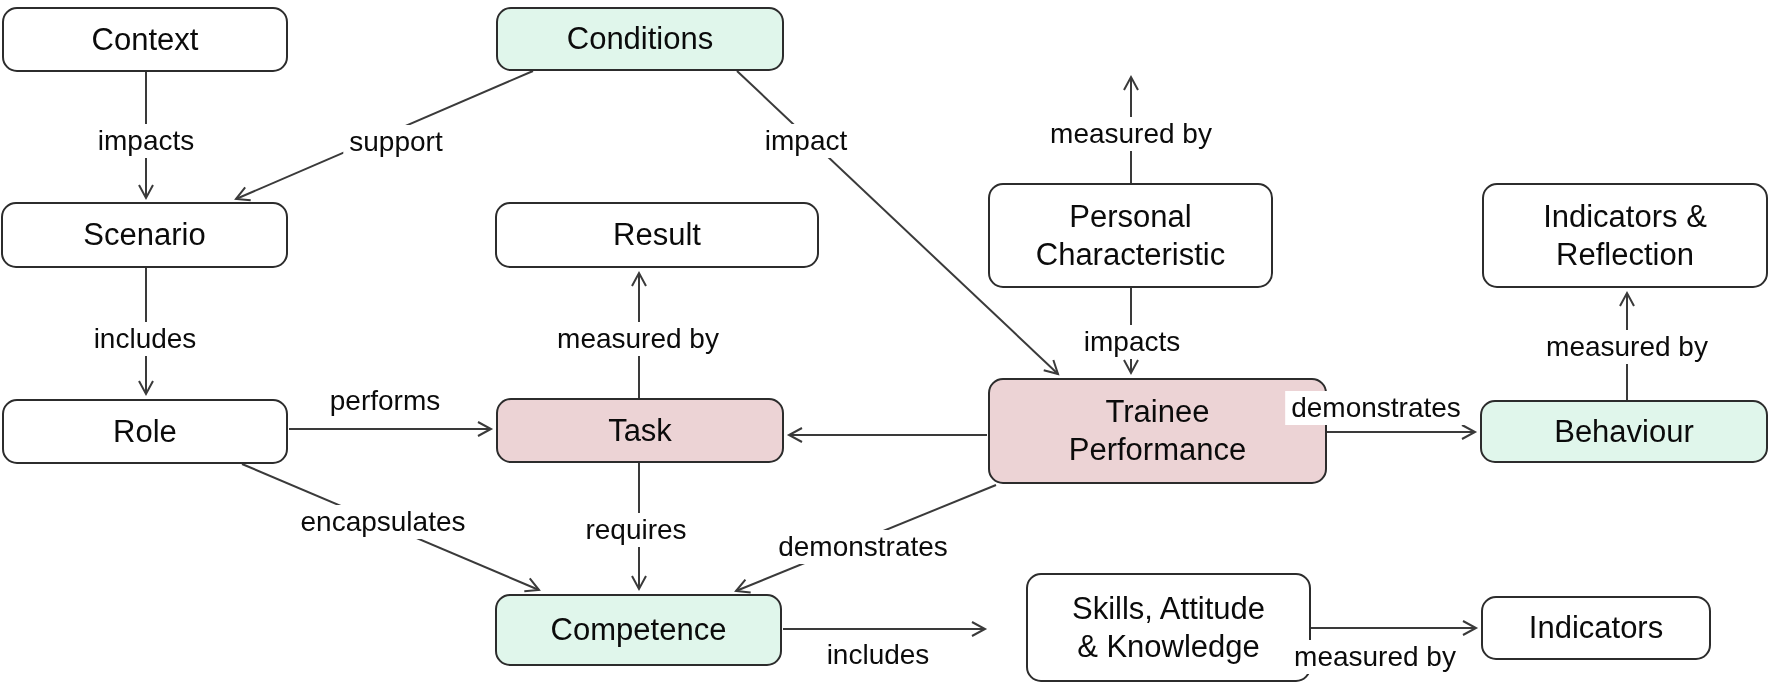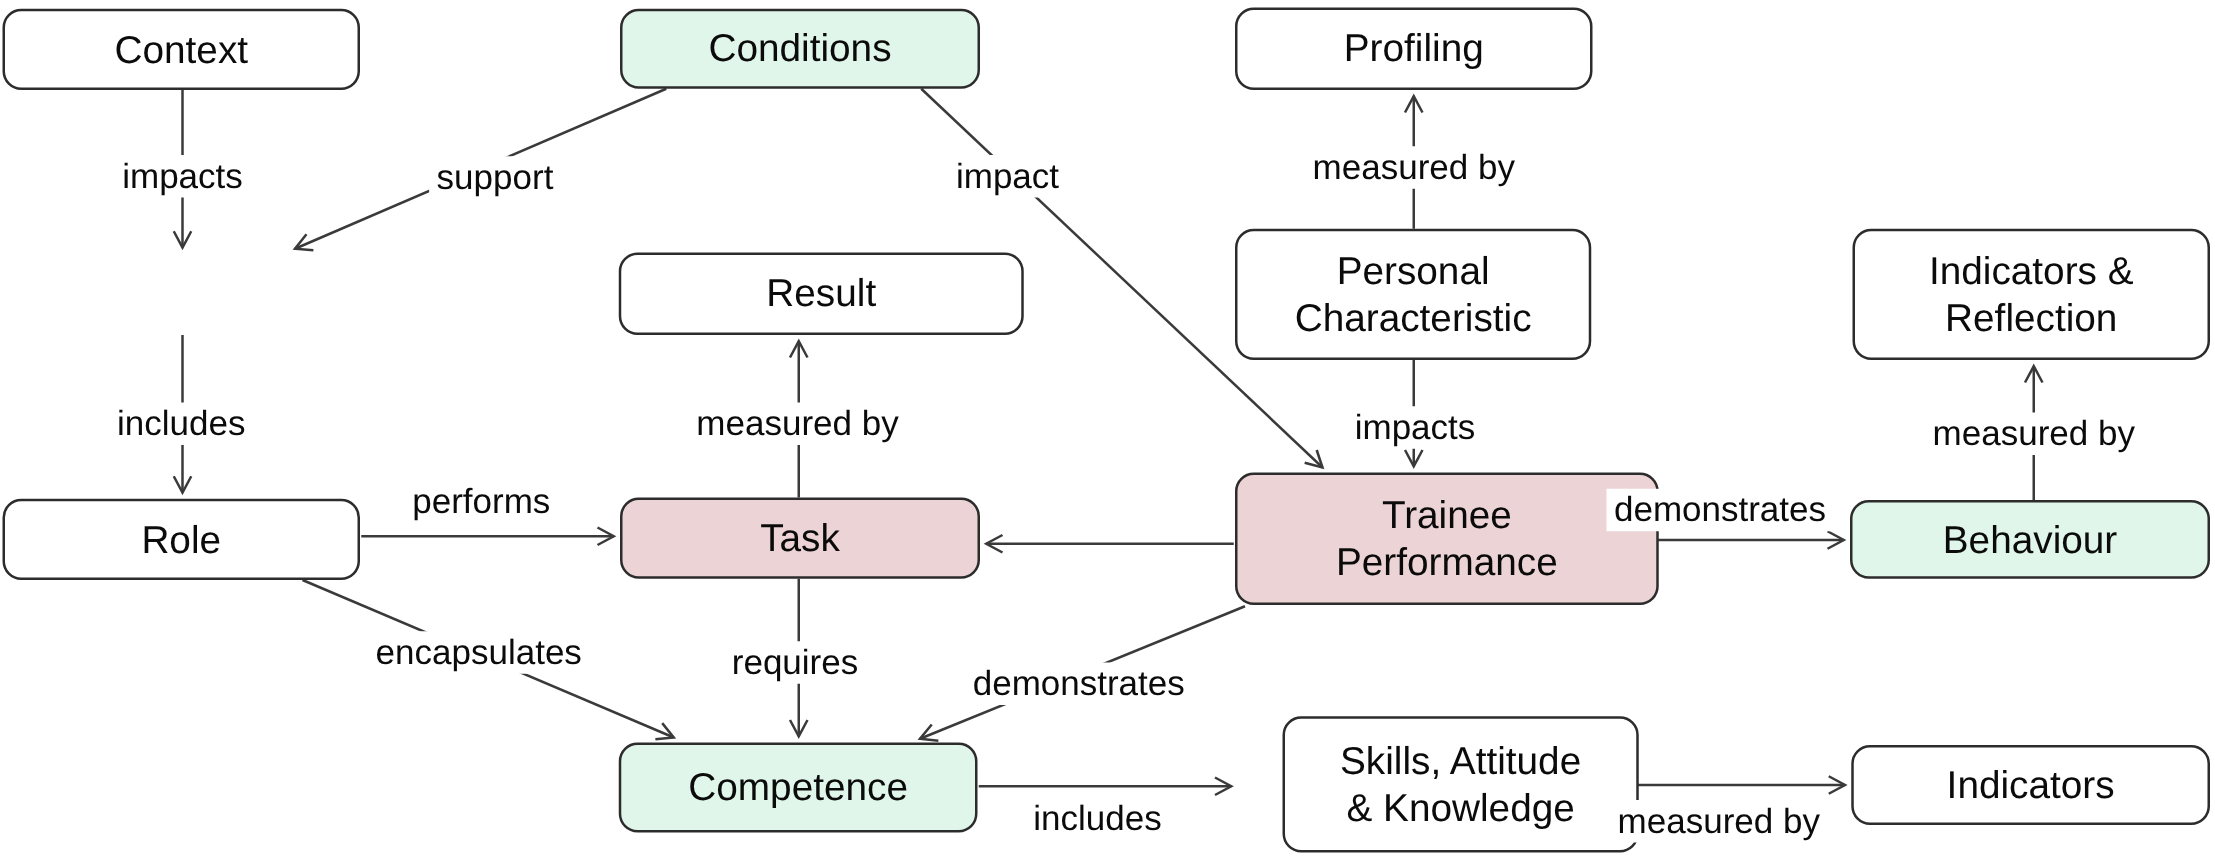--- a/index.html
+++ b/index.html
@@ -47,35 +47,35 @@
     <line x1="1274" y1="432" x2="1475" y2="432" marker-end="url(#ah)"></line>
     <line x1="242" y1="464" x2="539" y2="590" marker-end="url(#ah)"></line>
     <line x1="639" y1="463" x2="639" y2="589" marker-end="url(#ah)"></line>
     <line x1="996" y1="485" x2="736" y2="591" marker-end="url(#ah)"></line>
     <line x1="783" y1="629" x2="985" y2="629" marker-end="url(#ah)"></line>
     <line x1="1273" y1="628" x2="1476" y2="628" marker-end="url(#ah)"></line>
   </svg>
 
   <div class="node" style="left:2px;    top:7px;   width:286px; height:65px;">Context</div>
   <div class="node green" style="left:496px;  top:7px;   width:288px; height:64px;">Conditions</div>
-  <div class="node" style="left:988px;  top:6px;   width:286px; height:66px;">Profiling</div>
+  <div class="node" style="left:1px;    top:202px; width:287px; height:66px;">Scenario</div>
   <div class="node" style="left:495px;  top:202px; width:324px; height:66px;">Result</div>
   <div class="node" style="left:988px;  top:183px; width:285px; height:105px;">Personal
 Characteristic</div>
   <div class="node" style="left:1482px; top:183px; width:286px; height:105px;">Indicators &amp;
 Reflection</div>
   <div class="node" style="left:2px;    top:399px; width:286px; height:65px;">Role</div>
   <div class="node pink" style="left:496px;  top:398px; width:288px; height:65px;">Task</div>
   <div class="node pink" style="left:988px;  top:378px; width:339px; height:106px;">Trainee
 Performance</div>
   <div class="node green" style="left:1480px; top:400px; width:288px; height:63px;">Behaviour</div>
   <div class="node green" style="left:495px;  top:594px; width:287px; height:72px;">Competence</div>
   <div class="node" style="left:988px;  top:573px; width:285px; height:109px;margin-left:38px;">Skills, Attitude
 &amp; Knowledge</div>
-  <div class="node" style="left:1481px; top:596px; width:287px; height:64px;">Indicators</div>
+  <div class="node" style="left:1481px; top:596px; width:230px; height:64px;">Indicators</div>
 
   <div class="elabel" style="left:146px;  top:141px;">impacts</div>
   <div class="elabel" style="left:396px;  top:142px;">support</div>
   <div class="elabel" style="left:806px;  top:141px;">impact</div>
   <div class="elabel" style="left:1131px; top:134px;">measured by</div>
   <div class="elabel" style="left:145px;  top:339px;">includes</div>
   <div class="elabel" style="left:638px;  top:339px;">measured by</div>
   <div class="elabel" style="left:1132px; top:342px;">impacts</div>
   <div class="elabel" style="left:1627px; top:347px;">measured by</div>
   <div class="elabel" style="left:385px;  top:401px;">performs</div>

